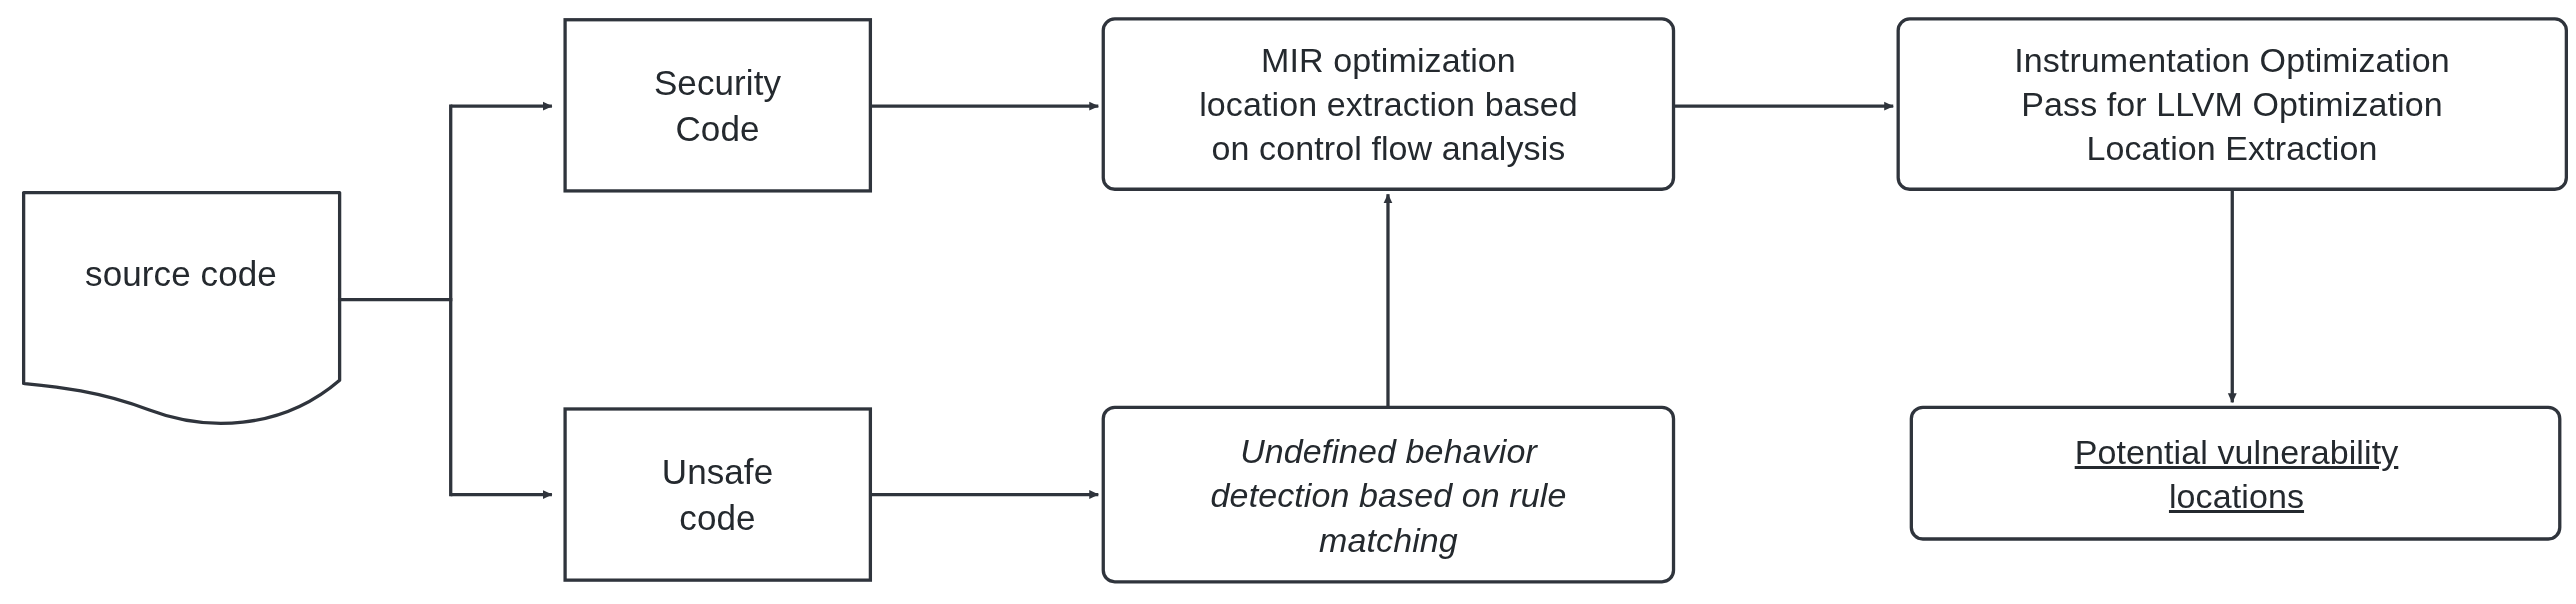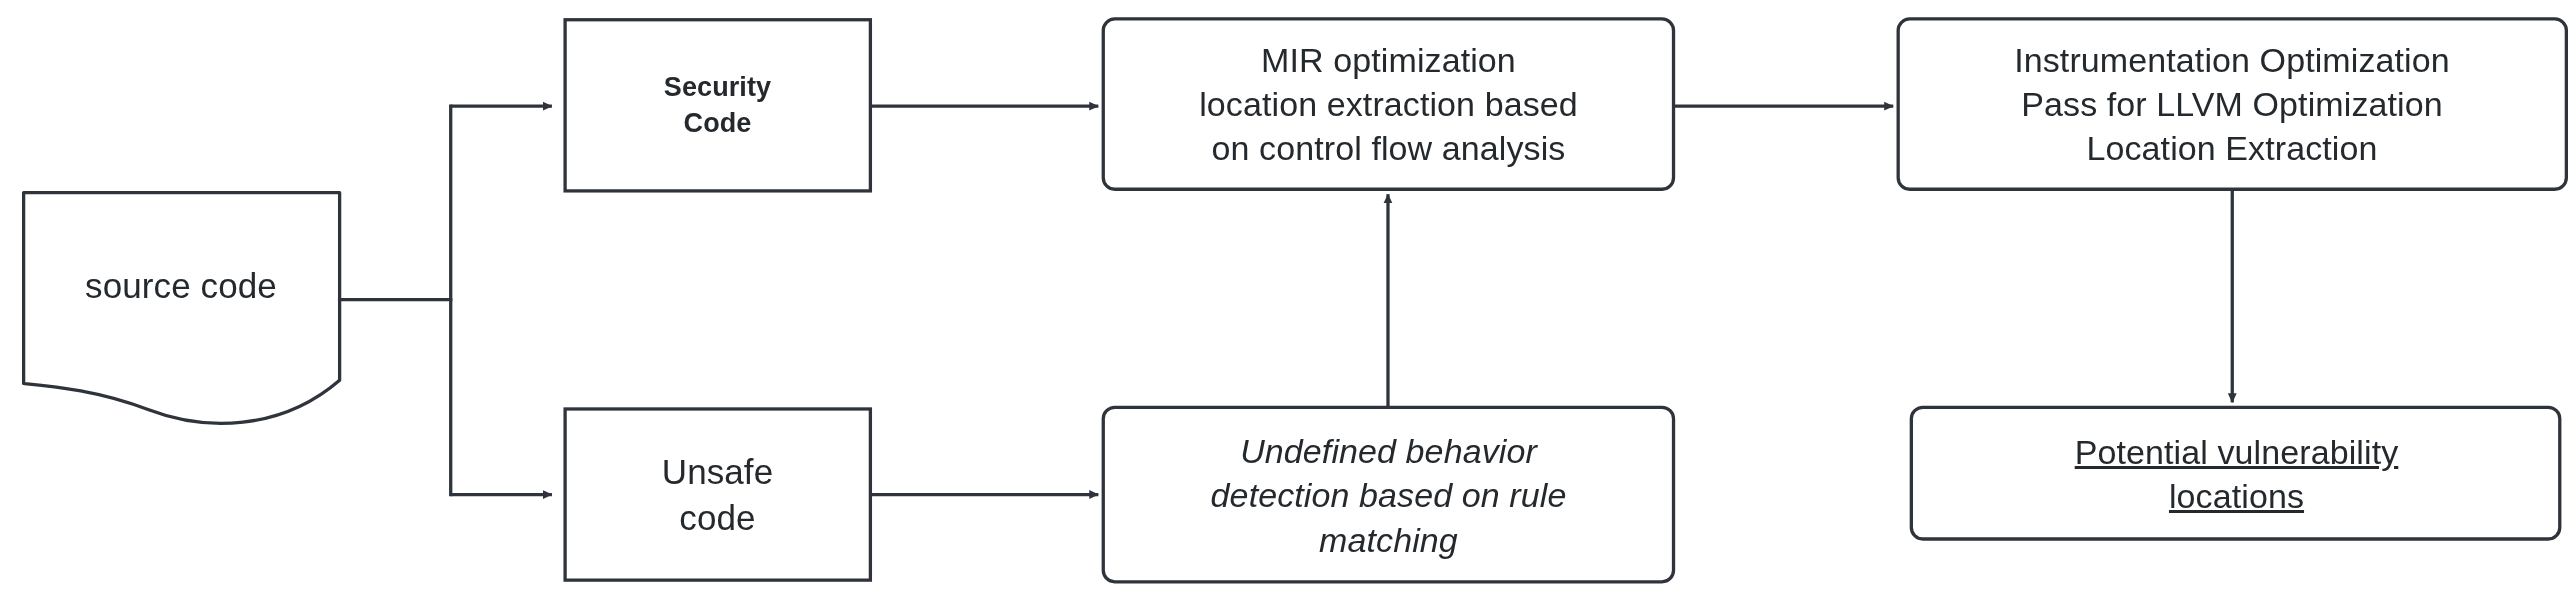--- a/index.html
+++ b/index.html
@@ -91,23 +91,23 @@
 
     <path d="M 1057 601 L 1334 601" fill="none" stroke="#2f343c" stroke-width="4" marker-end="url(#arrow-right)"></path>
 
     <path d="M 1686 495 L 1686 236" fill="none" stroke="#2f343c" stroke-width="4" marker-end="url(#arrow-right)"></path>
 
     <path d="M 2033 129 L 2300 129" fill="none" stroke="#2f343c" stroke-width="4" marker-end="url(#arrow-right)"></path>
 
     <path d="M 2712 230 L 2712 489" fill="none" stroke="#2f343c" stroke-width="4" marker-end="url(#arrow-right)"></path>
   </svg>
 
-  <div class="node-label" style="left:23px; top:191px; width:316px; height:165px; font-size:35px;margin-top:12px;">source code</div>
+  <div class="node-label" style="left:23px; top:191px; width:316px; height:165px; font-size:35px;">source code</div>
 
-  <div class="node-label" style="left:565px; top:20px; width:305px; height:171px; font-size:27px;font-weight:bold;">Security
+  <div class="node-label" style="left:565px; top:20px; width:305px; height:171px; font-size:35px;">Security
 Code</div>
 
   <div class="node-label" style="left:1103px; top:19px; width:571px; height:170px; font-size:34px;">MIR optimization
 location extraction based
 on control flow analysis</div>
 
   <div class="node-label" style="left:565px; top:409px; width:305px; height:171px; font-size:35px;">Unsafe
 code</div>
 
   <div class="node-label" style="left:1103px; top:408px; width:571px; height:175px; font-size:34px;font-style:italic;">Undefined behavior

